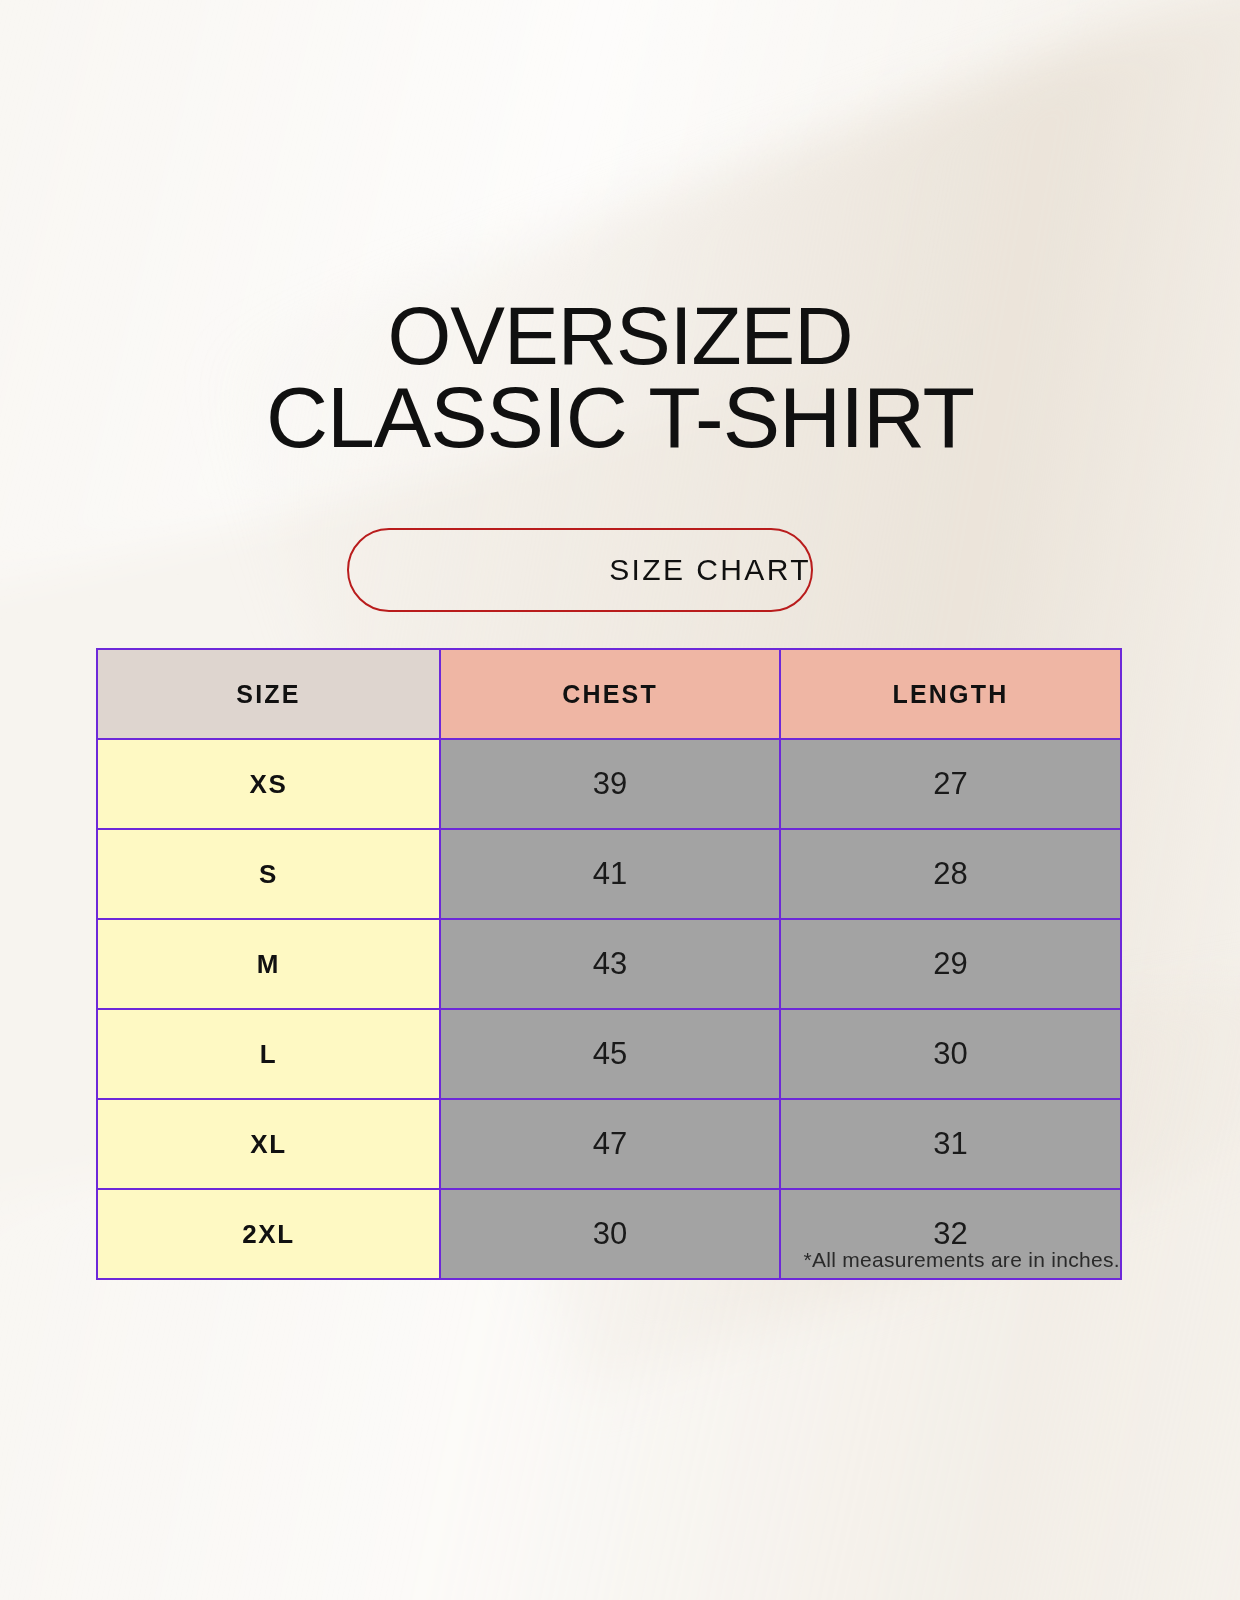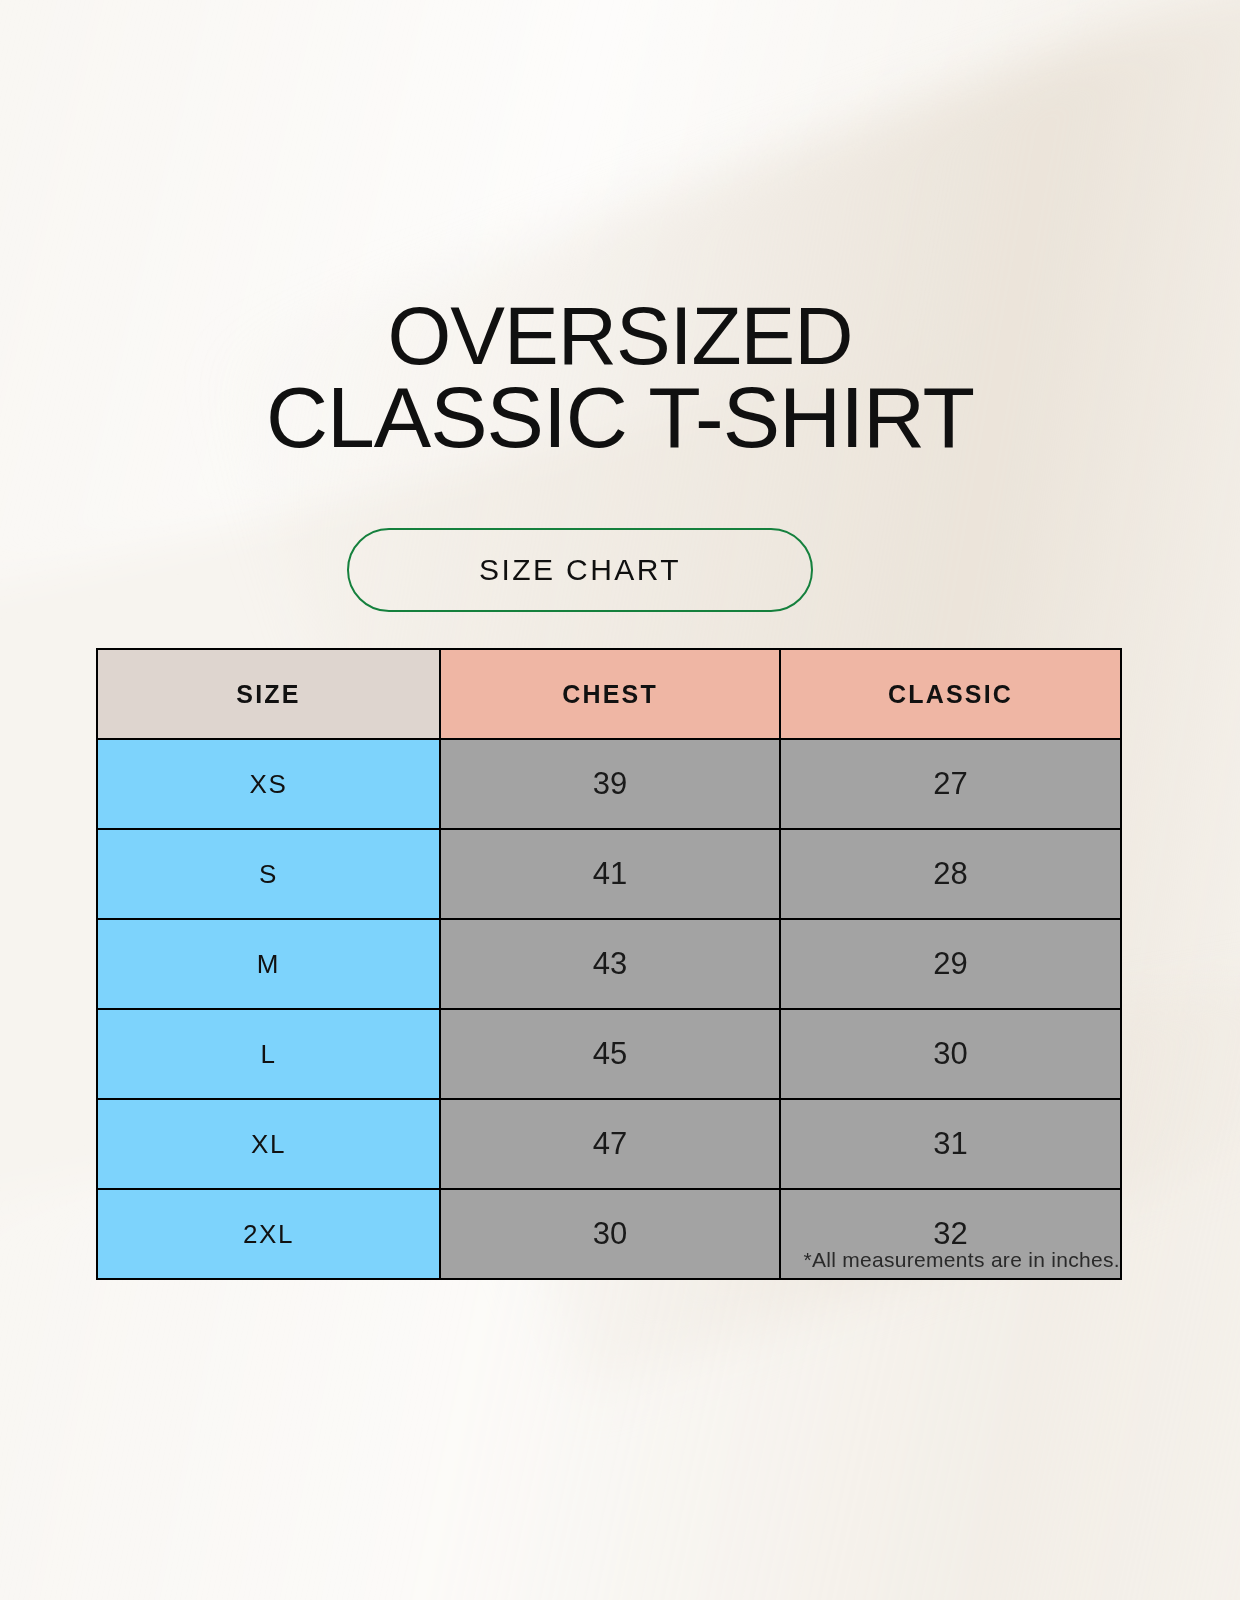--- a/index.html
+++ b/index.html
@@ -70,25 +70,25 @@
     margin-top: 0;
   }
 
   .pill {
     position: absolute;
     top: 528px;
     left: 50%;
     transform: translateX(-50%);
     width: 462px;
     height: 80px;
-    border: 2px solid #15803d;
+    border: 2px solid #b91c1c;
     border-radius: 42px;
     display: flex;
     align-items: center;
-    justify-content: center;
+    justify-content: flex-end;
     background: transparent;
   }
   .pill-label {
     font-size: 30px;
     letter-spacing: 2.4px;
     font-weight: 400;
     color: #101010;
   }
 
   .table-wrap {
@@ -97,21 +97,21 @@
     left: 96px;
     width: 1024px;
   }
   table.size-table {
     border-collapse: collapse;
     width: 1024px;
     table-layout: fixed;
   }
   table.size-table th,
   table.size-table td {
-    border: 2px solid #000000;
+    border: 2px solid #6d28d9;
     height: 86px;
     text-align: center;
     vertical-align: middle;
   }
   col.c-size { width: 343px; }
   col.c-chest { width: 340px; }
   col.c-length { width: 341px; }
 
   th.head-size {
     background: #ded5cf;
@@ -122,24 +122,24 @@
   }
   th.head-measure {
     background: #efb6a4;
     font-size: 25px;
     letter-spacing: 2.2px;
     font-weight: bold;
     color: #111;
     margin-top: 36px;
   }
   td.cell-size {
-    background: #7dd3fc;
+    background: #fef9c3;
     font-size: 26px;
     letter-spacing: 1.6px;
-    font-weight: normal;
+    font-weight: bold;
     color: #111;
   }
   td.cell-value {
     background: #a3a3a3;
     font-size: 31px;
     font-weight: 400;
     color: #1a1a1a;
   }
 
   .footnote {
@@ -176,21 +176,21 @@
     <table class="size-table">
       <colgroup>
         <col class="c-size">
         <col class="c-chest">
         <col class="c-length">
       </colgroup>
       <thead>
         <tr>
           <th class="head-size">SIZE</th>
           <th class="head-measure">CHEST</th>
-          <th class="head-measure">CLASSIC</th>
+          <th class="head-measure">LENGTH</th>
         </tr>
       </thead>
       <tbody>
         <tr>
           <td class="cell-size">XS</td>
           <td class="cell-value">39</td>
           <td class="cell-value">27</td>
         </tr>
         <tr>
           <td class="cell-size">S</td>

